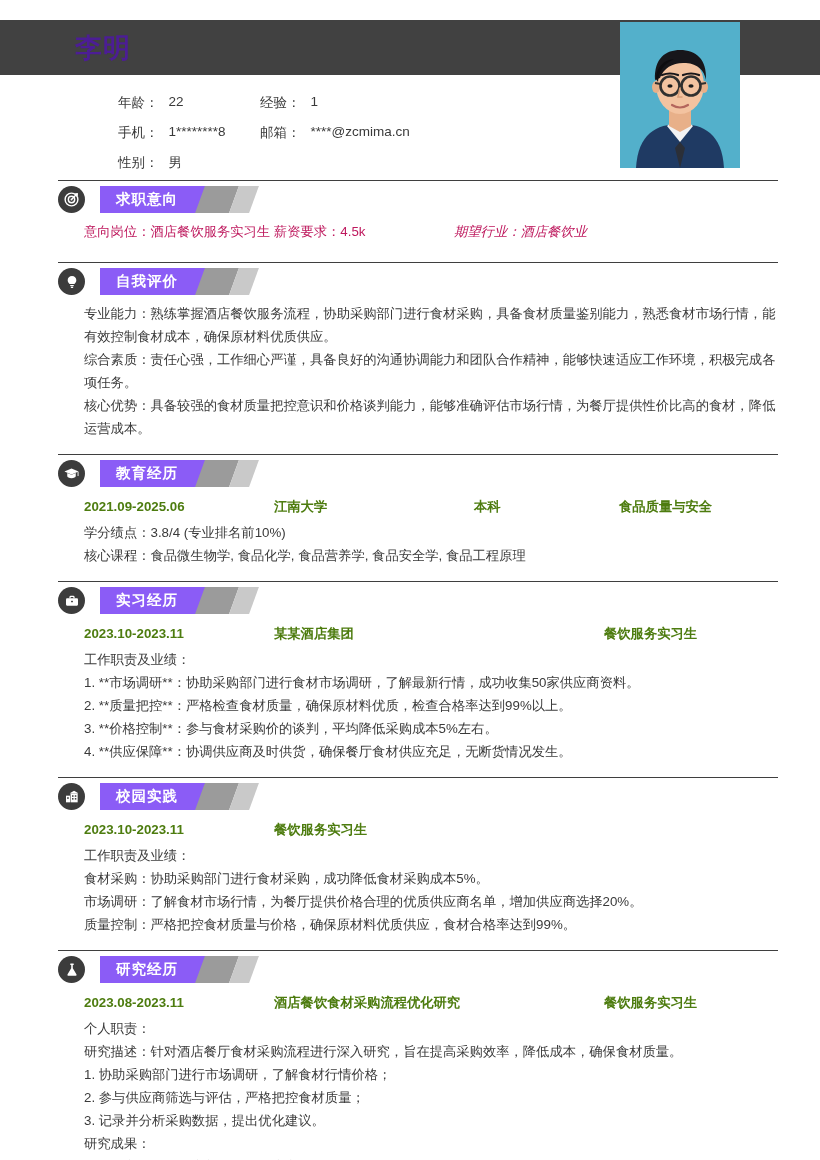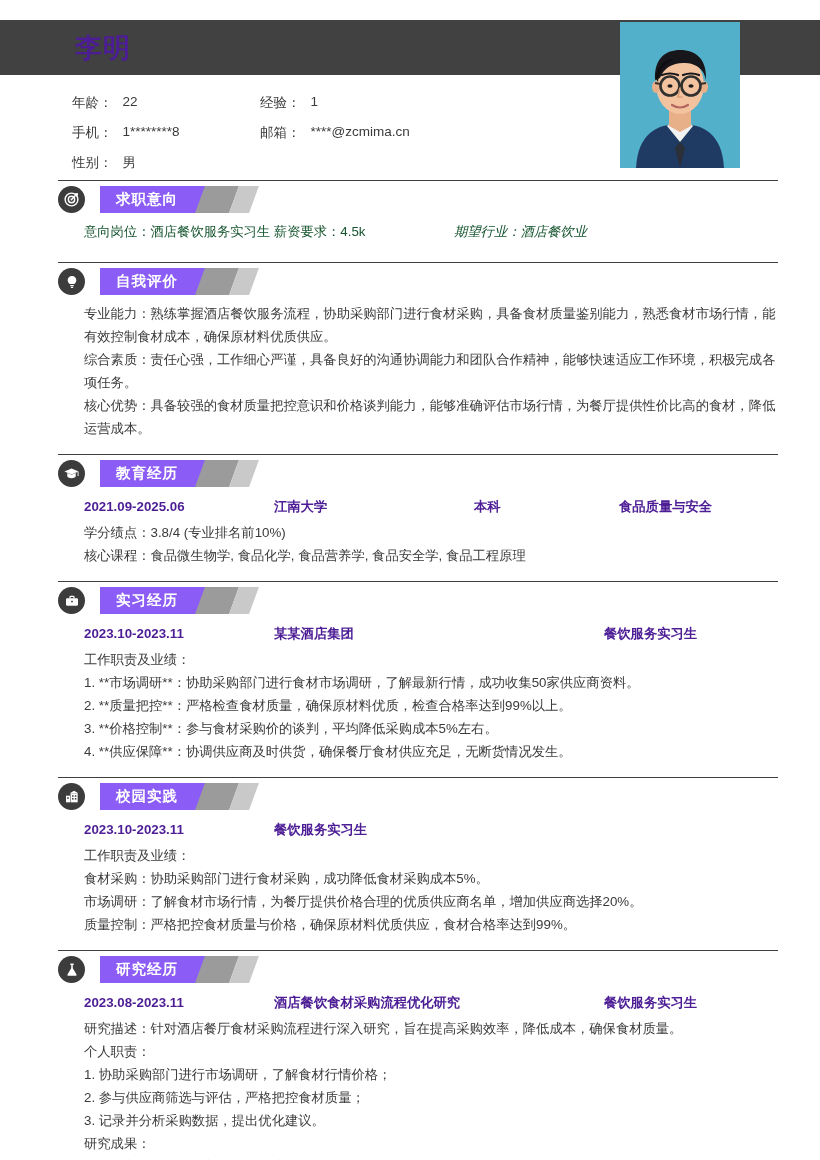--- a/index.html
+++ b/index.html
@@ -61,21 +61,21 @@
     display: flex;
     height: 30px;
     align-items: center;
   }
   .contact-cell {
     display: flex;
     font-size: 13.5px;
     color: #3a3a3a;
     white-space: nowrap;
   }
-  .contact-cell.c1 { width: 200px; padding-left: 72px; box-sizing: border-box; }
+  .contact-cell.c1 { width: 200px; padding-left: 118px; box-sizing: border-box; }
   .contact-cell.c2 { width: 300px; padding-left: 60px; box-sizing: border-box; }
   .contact-label { margin-right: 10px; }
   .contact-value { }
 
   
   .section {
     position: relative;
     padding-left: 0;
   }
   .sec-head {
@@ -143,32 +143,32 @@
     line-height: 23px;
     color: #3a3a3a;
     white-space: nowrap;
   }
   .line.wrap { white-space: normal; }
 
   .entry-row {
     display: flex;
     font-size: 13.3px;
     font-weight: bold;
-    color: #4c1d95;
+    color: #4d7c0f;
     line-height: 26px;
     margin-bottom: 1px;
   }
   .entry-date { width: 190px; flex: none; }
   .entry-org  { width: 330px; flex: none; }
   .entry-role { flex: 1; }
 
   .intent-row {
     display: flex;
     font-size: 13.3px;
-    color: #14532d;
+    color: #be185d;
     line-height: 24px;
   }
   .intent-left { width: 370px; flex: none; white-space: nowrap; }
   .intent-right { flex: 1; white-space: nowrap; font-style: italic; }
   .sp-14 { height: 14px; }
   .sp-18 { height: 18px; }
 </style>
 </head>
 <body>
 
@@ -404,22 +404,22 @@
     </div>
     <div class="sec-slant" style="left:200px"></div>
     <div class="sec-slant s2" style="left:234px"></div>
   </div>
   <div class="sec-body">
     <div class="entry-row">
       <div class="entry-date">2023.08-2023.11</div>
       <div class="entry-org">酒店餐饮食材采购流程优化研究</div>
       <div class="entry-role">餐饮服务实习生</div>
     </div>
+    <div class="line">个人职责：</div>
     <div class="line">研究描述：针对酒店餐厅食材采购流程进行深入研究，旨在提高采购效率，降低成本，确保食材质量。</div>
-    <div class="line">个人职责：</div>
     <div class="line">1. 协助采购部门进行市场调研，了解食材行情价格；</div>
     <div class="line">2. 参与供应商筛选与评估，严格把控食材质量；</div>
     <div class="line">3. 记录并分析采购数据，提出优化建议。</div>
     <div class="line">研究成果：</div>
     <div class="line">1. 发现并引入了一家新的优质供应商，使食材成本下降了5%；</div>
 
   </div>
 </div>
 
 </body></html>

